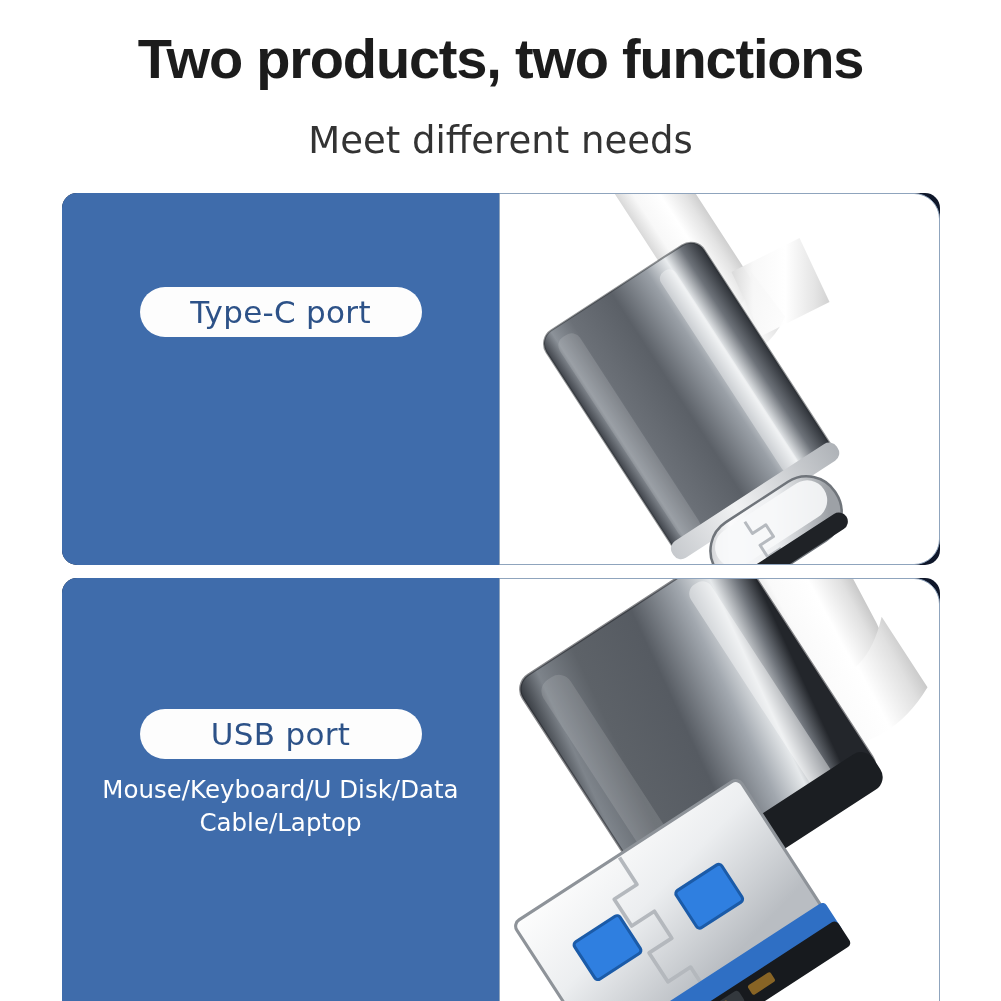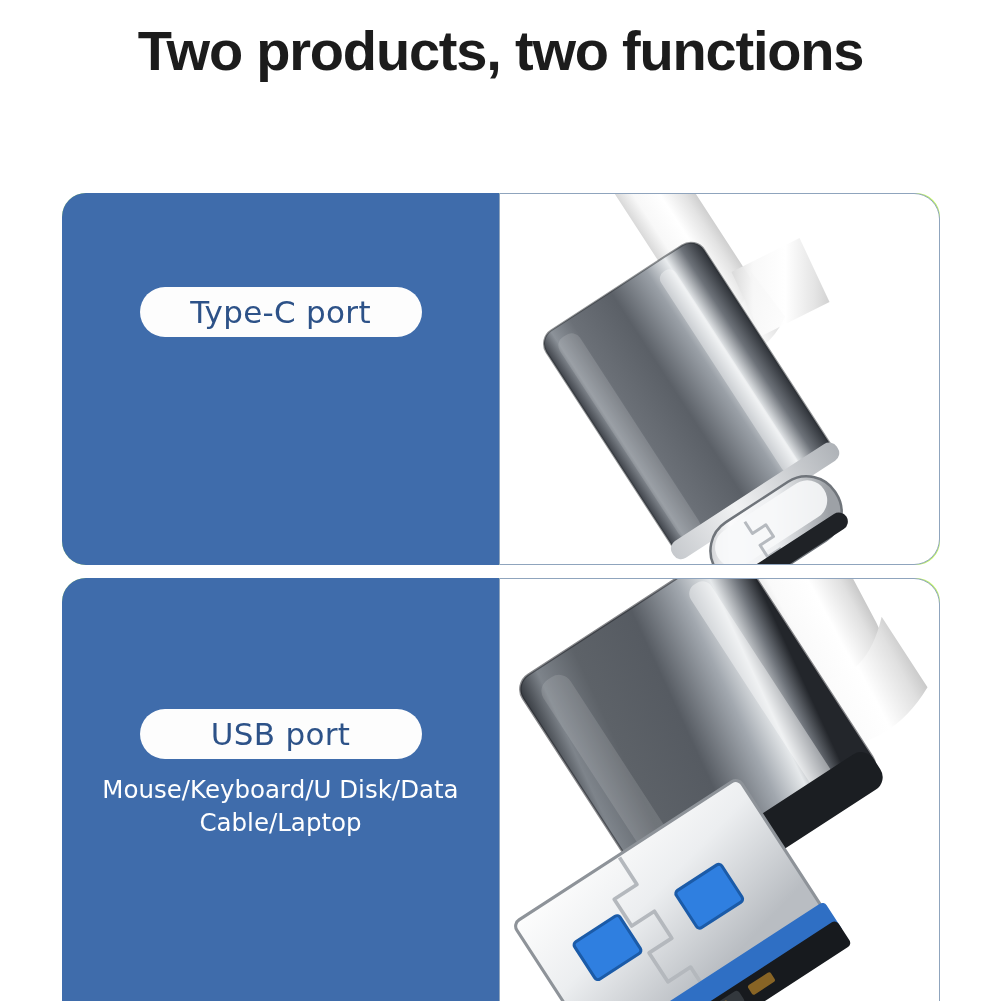--- a/index.html
+++ b/index.html
@@ -18,21 +18,21 @@
 
   
   .header {
     position: absolute;
     left: 0;
     top: 0;
     width: 1001px;
     text-align: center;
   }
   .title {
-    margin: 8px;
+    margin: 16px;
     padding-top: 14px;
     font-size: 56px;
     font-weight: bold;
     letter-spacing: -1.2px;
     color: #1c1c1c;
     line-height: 1.05;
     font-family: "Liberation Sans", "DejaVu Sans", sans-serif;
   }
   .subtitle {
     margin: 0;
@@ -44,24 +44,24 @@
     line-height: 1.1;
     font-family: "DejaVu Sans", "Liberation Sans", sans-serif;
   }
 
   
   .card {
     position: absolute;
     left: 62px;
     width: 878px;
     box-sizing: border-box;
-    border-radius: 24px;
+    border-radius: 15px;
     overflow: hidden;
     display: flex;
-    background: #bef264;
+    background: #0f172a;
   }
   #card-typec { top: 193px; height: 372px; }
   #card-usb   { top: 578px; height: 454px; }
 
   .card-left {
     width: 437px;
     flex: 0 0 437px;
     background: #3f6cab;
     position: relative;
     display: flex;
@@ -117,20 +117,21 @@
     position: absolute;
     inset: 0;
   }
   .art svg { display: block; width: 100%; height: 100%; }
 </style>
 </head>
 <body>
 
 <div class="header">
   <h1 class="title">Two products, two functions</h1>
+  <p class="subtitle">Meet different needs</p>
 </div>
 
 <div class="card" id="card-typec">
 
   <div class="card-left">
     <div class="pill">
       <span>Type-C port</span>
     </div>
   </div>
 

